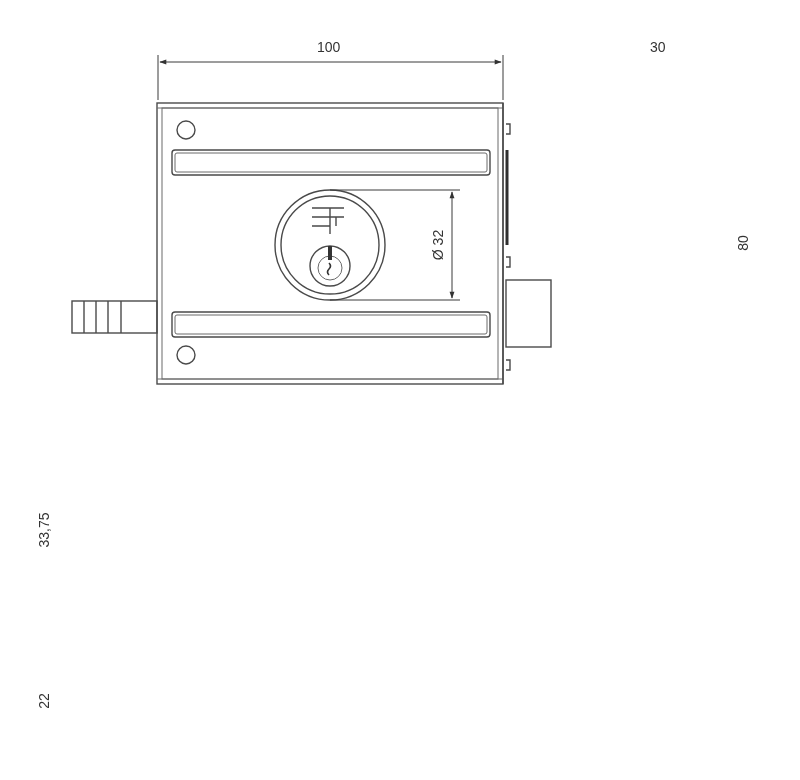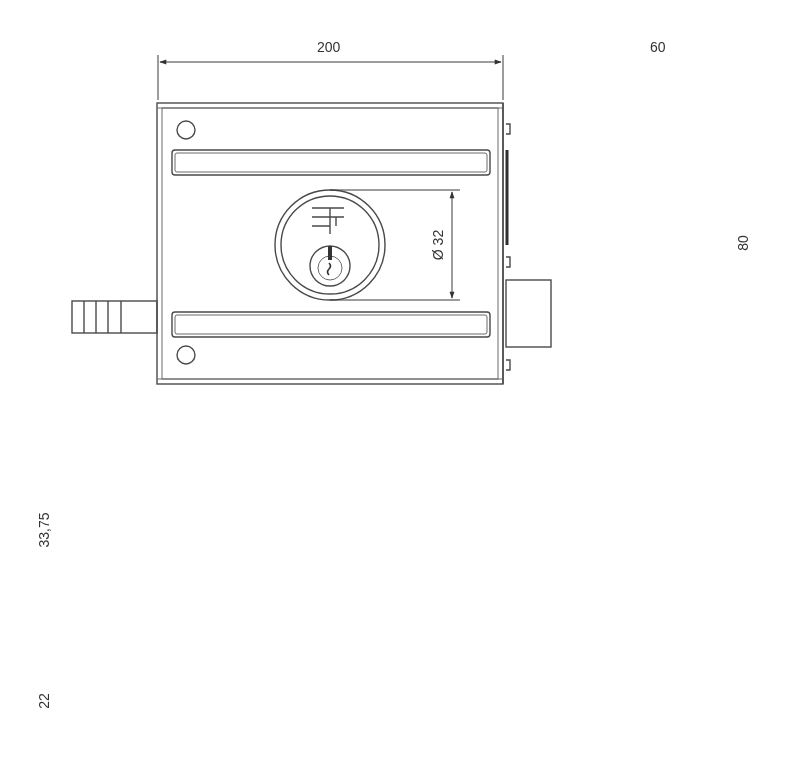--- a/index.html
+++ b/index.html
@@ -191,21 +191,21 @@
   <g>
     <line class="ln" x1="656" y1="517" x2="656" y2="662">
     <line class="ln-thin" x1="659" y1="517" x2="659" y2="662">
     <rect class="ln" x="659" y="585" width="97" height="75">
     <line class="ln-thin" x1="752" y1="585" x2="752" y2="660">
     <line class="ln" x1="656" y1="664" x2="758" y2="664">
   </line></line></rect></line></line></g>
 
 
 
-<div class="dim-label" style="left:317px; top:40px;">200</div>
+<div class="dim-label" style="left:317px; top:40px;">100</div>
 <div class="dim-label rot" style="left:418px; top:238px; width:40px; text-align:center;">Ø 32</div>
-<div class="dim-label" style="left:650px; top:40px;">60</div>
+<div class="dim-label" style="left:650px; top:40px;">30</div>
 <div class="dim-label rot" style="left:728px; top:236px; width:30px; text-align:center;">80</div>
 <div class="dim-label rot" style="left:22px; top:523px; width:44px; text-align:center;">33,75</div>
 <div class="dim-label rot" style="left:32px; top:694px; width:24px; text-align:center;">22</div>
 
 
 
 
 </body></html>

